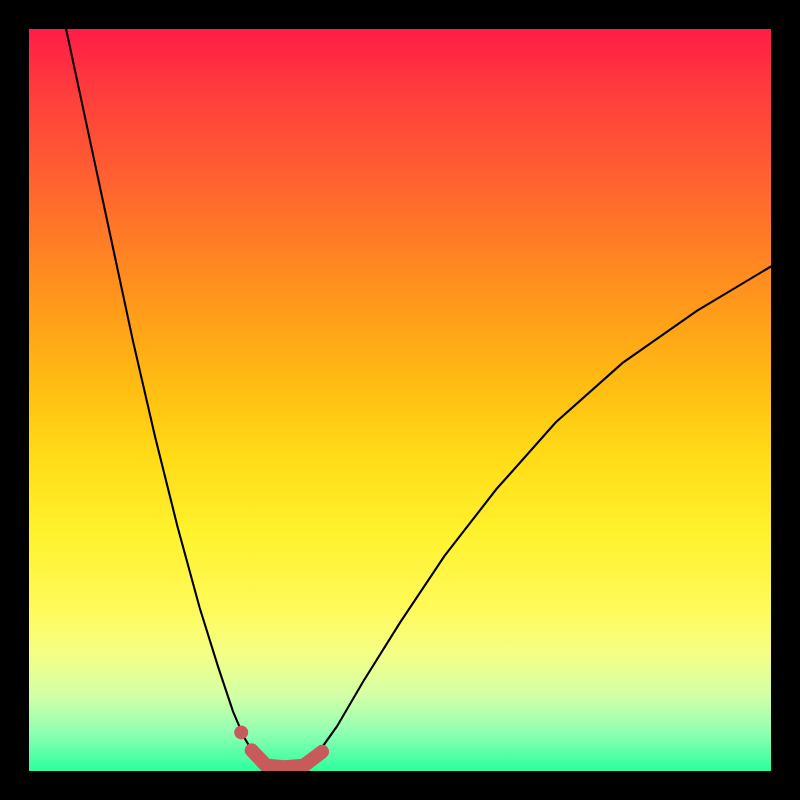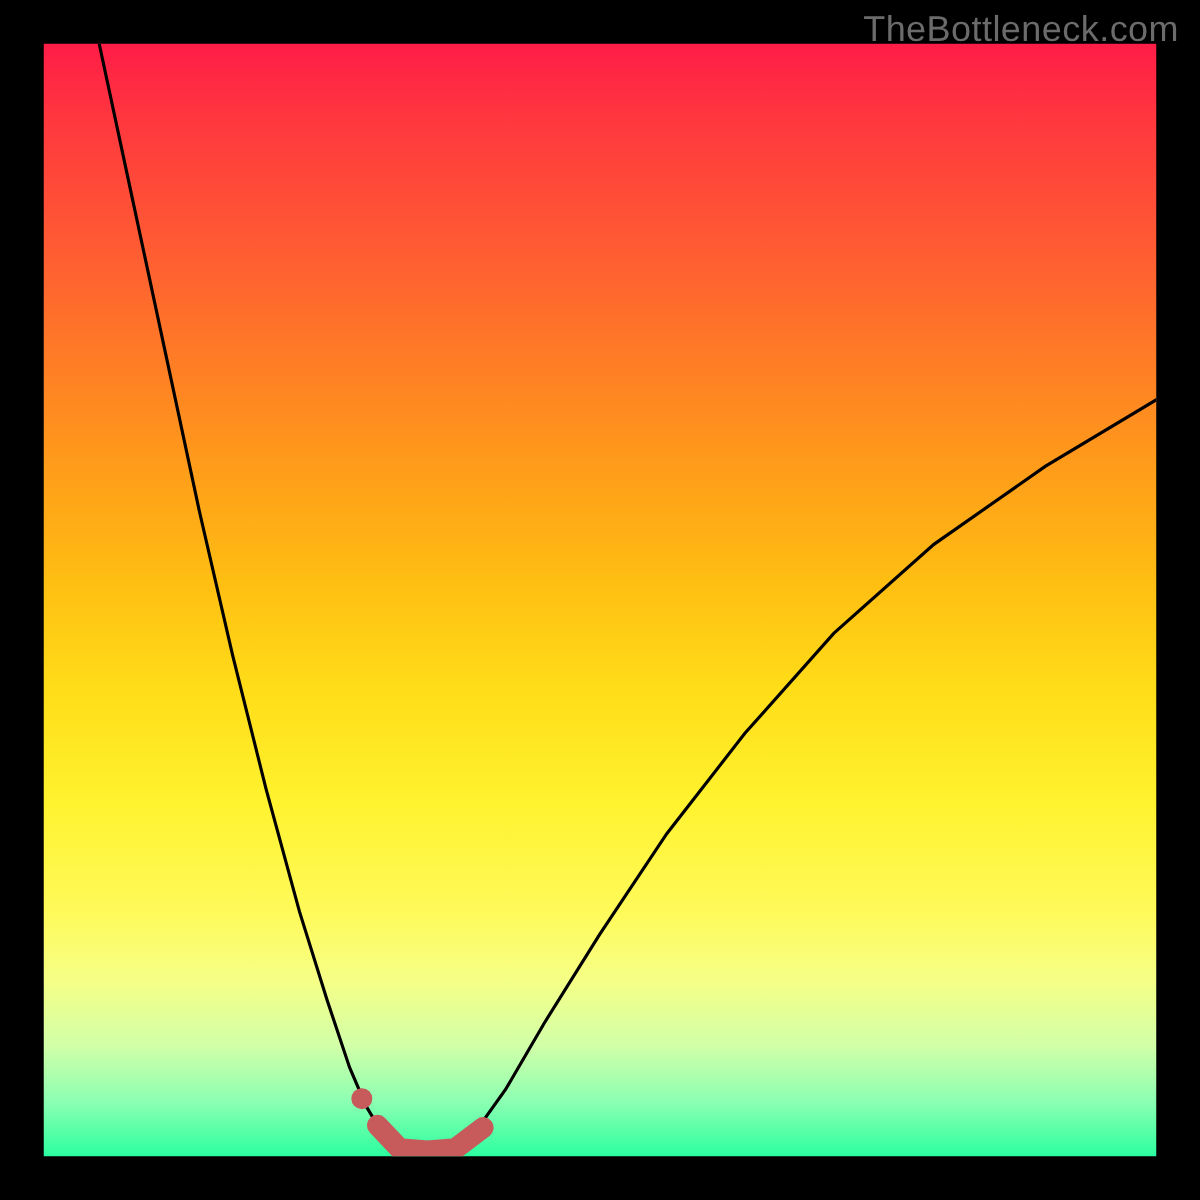--- a/index.html
+++ b/index.html
@@ -76,21 +76,20 @@
   }
   .overlay-dot {
     fill: #c75a5a;
   }
 </style>
 </head>
 <body>
 
 <div class="frame">
 
-  <div class="watermark">TheBottleneck.com</div>
 
   <div class="plot-area">
     <div class="gradient-bg"></div>
 
     <svg class="curves" viewBox="0 0 742 742" preserveAspectRatio="none">
       <path id="left-branch-path" class="curve-stroke" d="M37.10 0.00 L59.36 103.88 L81.62 207.76 L103.88 311.64 L126.14 408.10 L148.40 497.14 L170.66 578.76 L189.21 638.12 L204.05 682.64 L215.18 708.61 L226.31 727.16 L237.44 738.29"></path>
       <path id="right-branch-path" class="curve-stroke" d="M274.54 738.29 L289.38 723.45 L307.93 697.48 L333.90 652.96 L371.00 593.60 L415.52 526.82 L467.46 460.04 L526.82 393.26 L593.60 333.90 L667.80 281.96 L742.00 237.44"></path>
       <path id="valley-overlay-path" class="overlay-stroke" d="M222.60 721.22 L237.44 736.81 L255.99 738.29 L274.54 736.81 L293.09 722.71"></path>
       <circle id="overlay-dot" class="overlay-dot" r="7" cx="212.21" cy="703.42"></circle>
     </svg>

